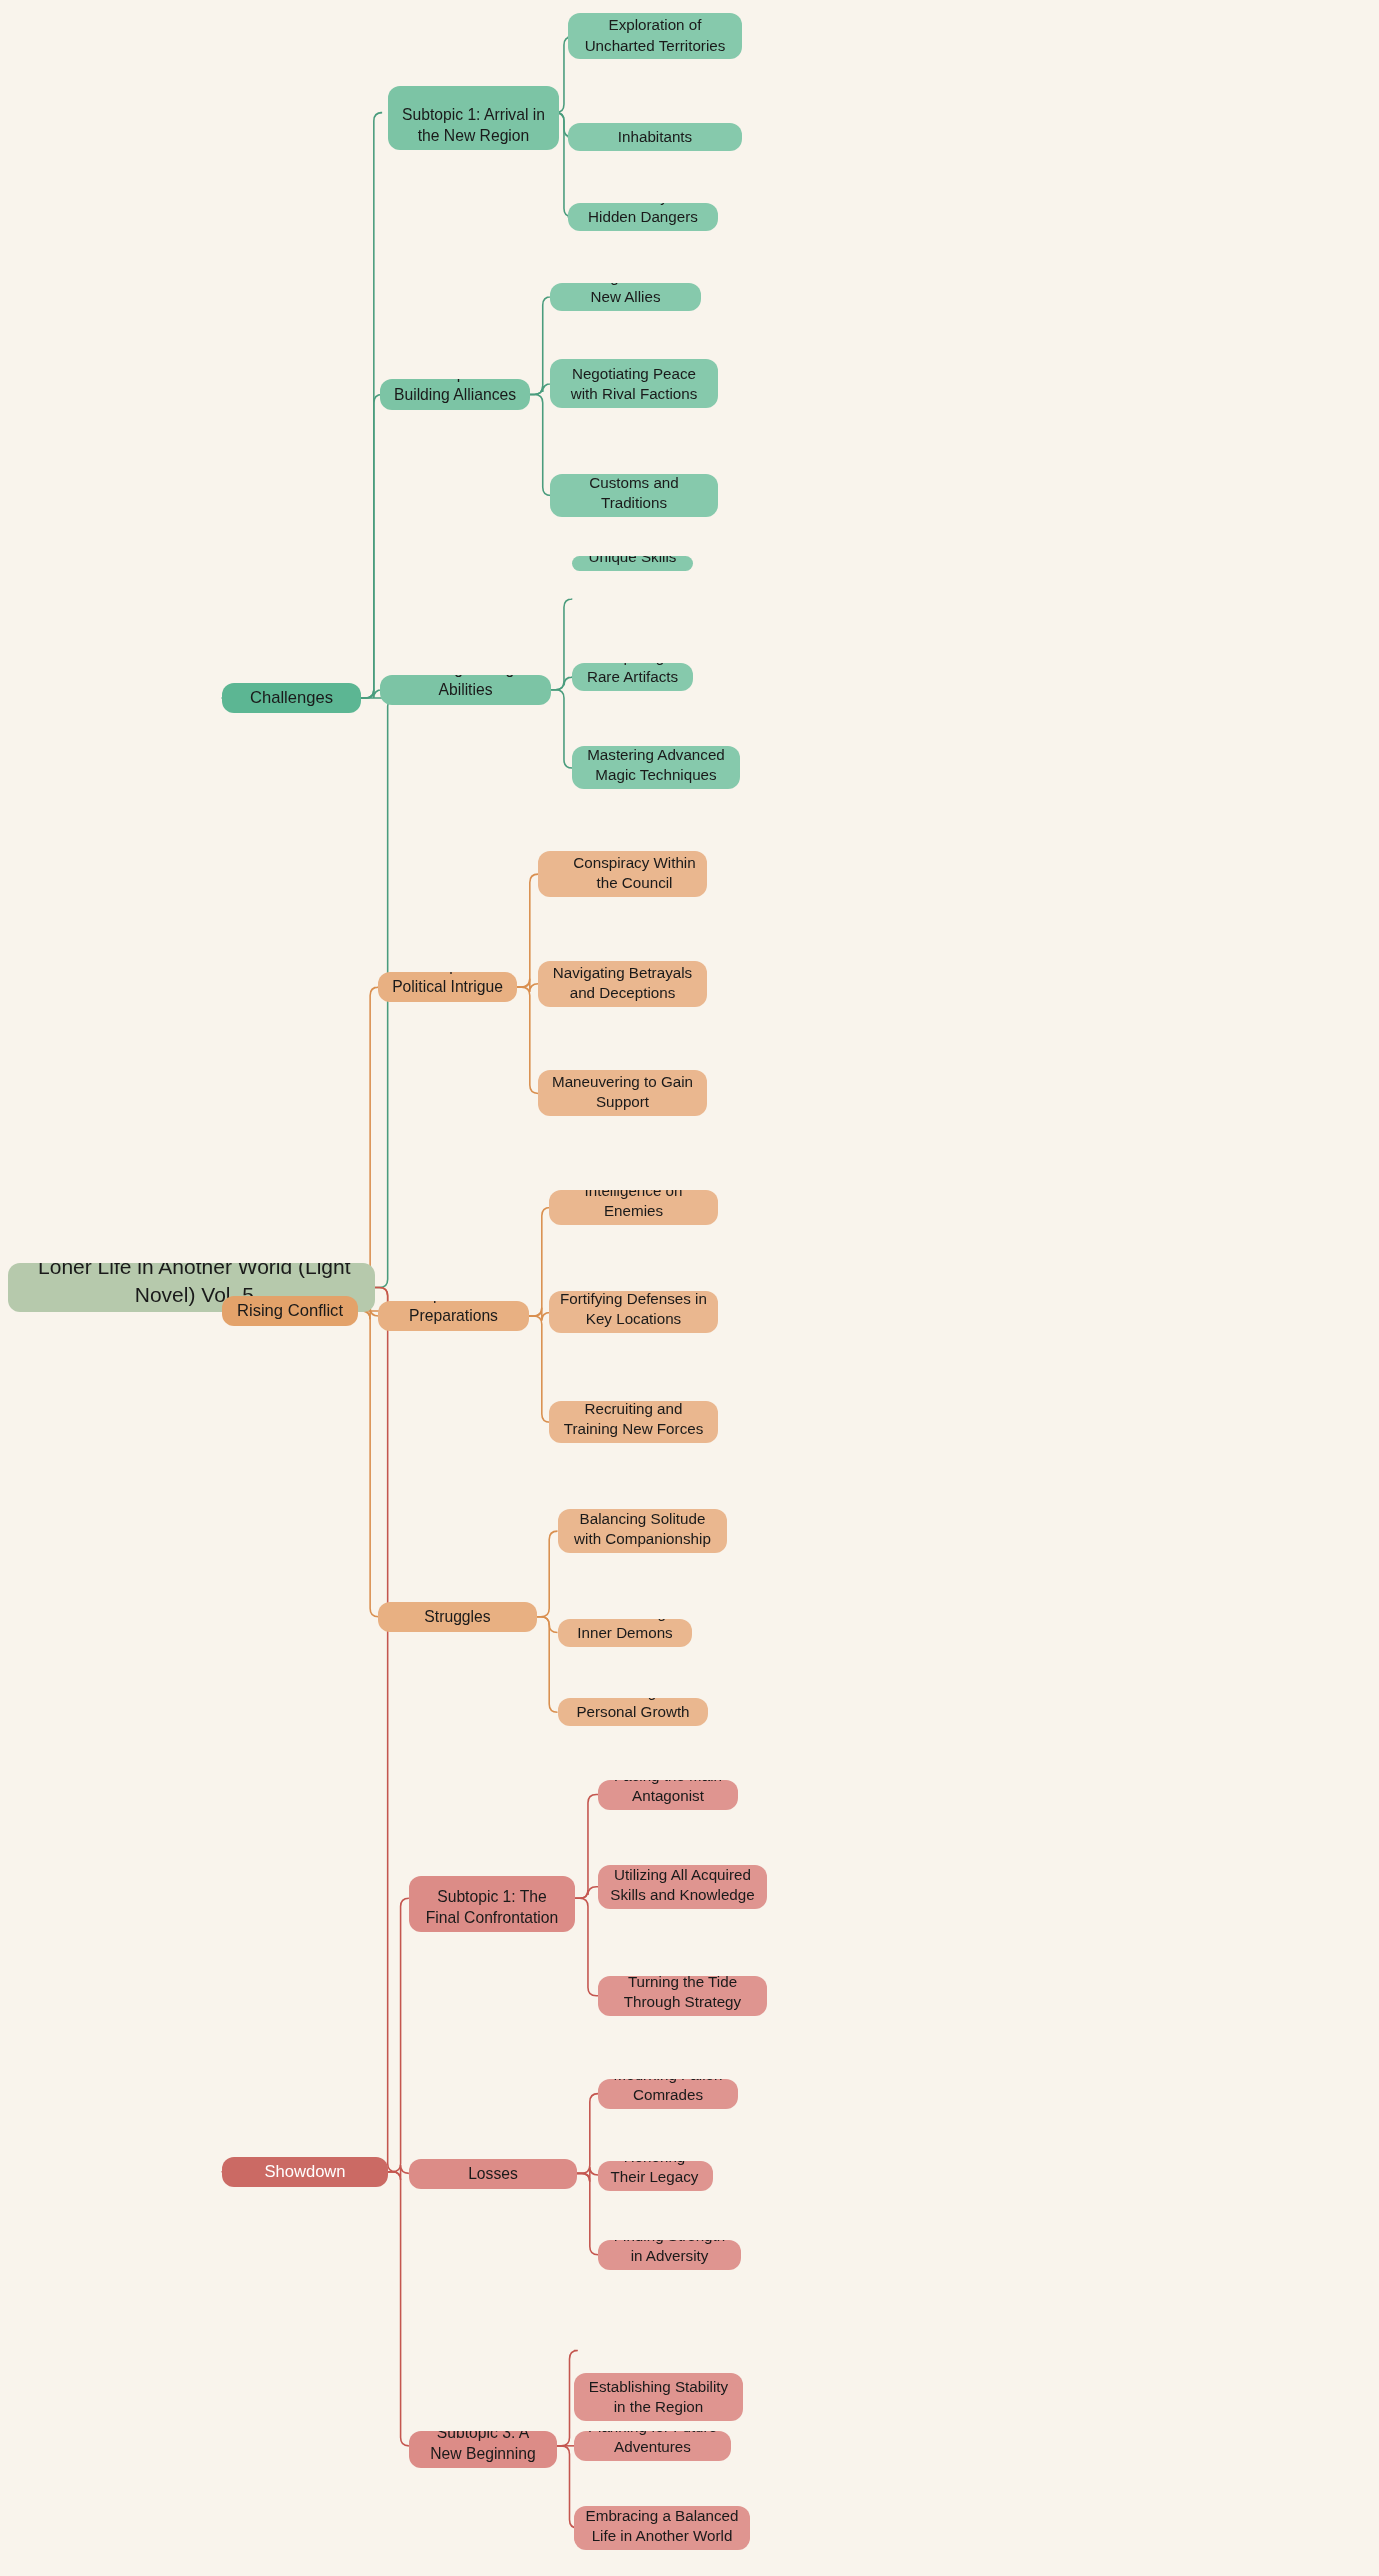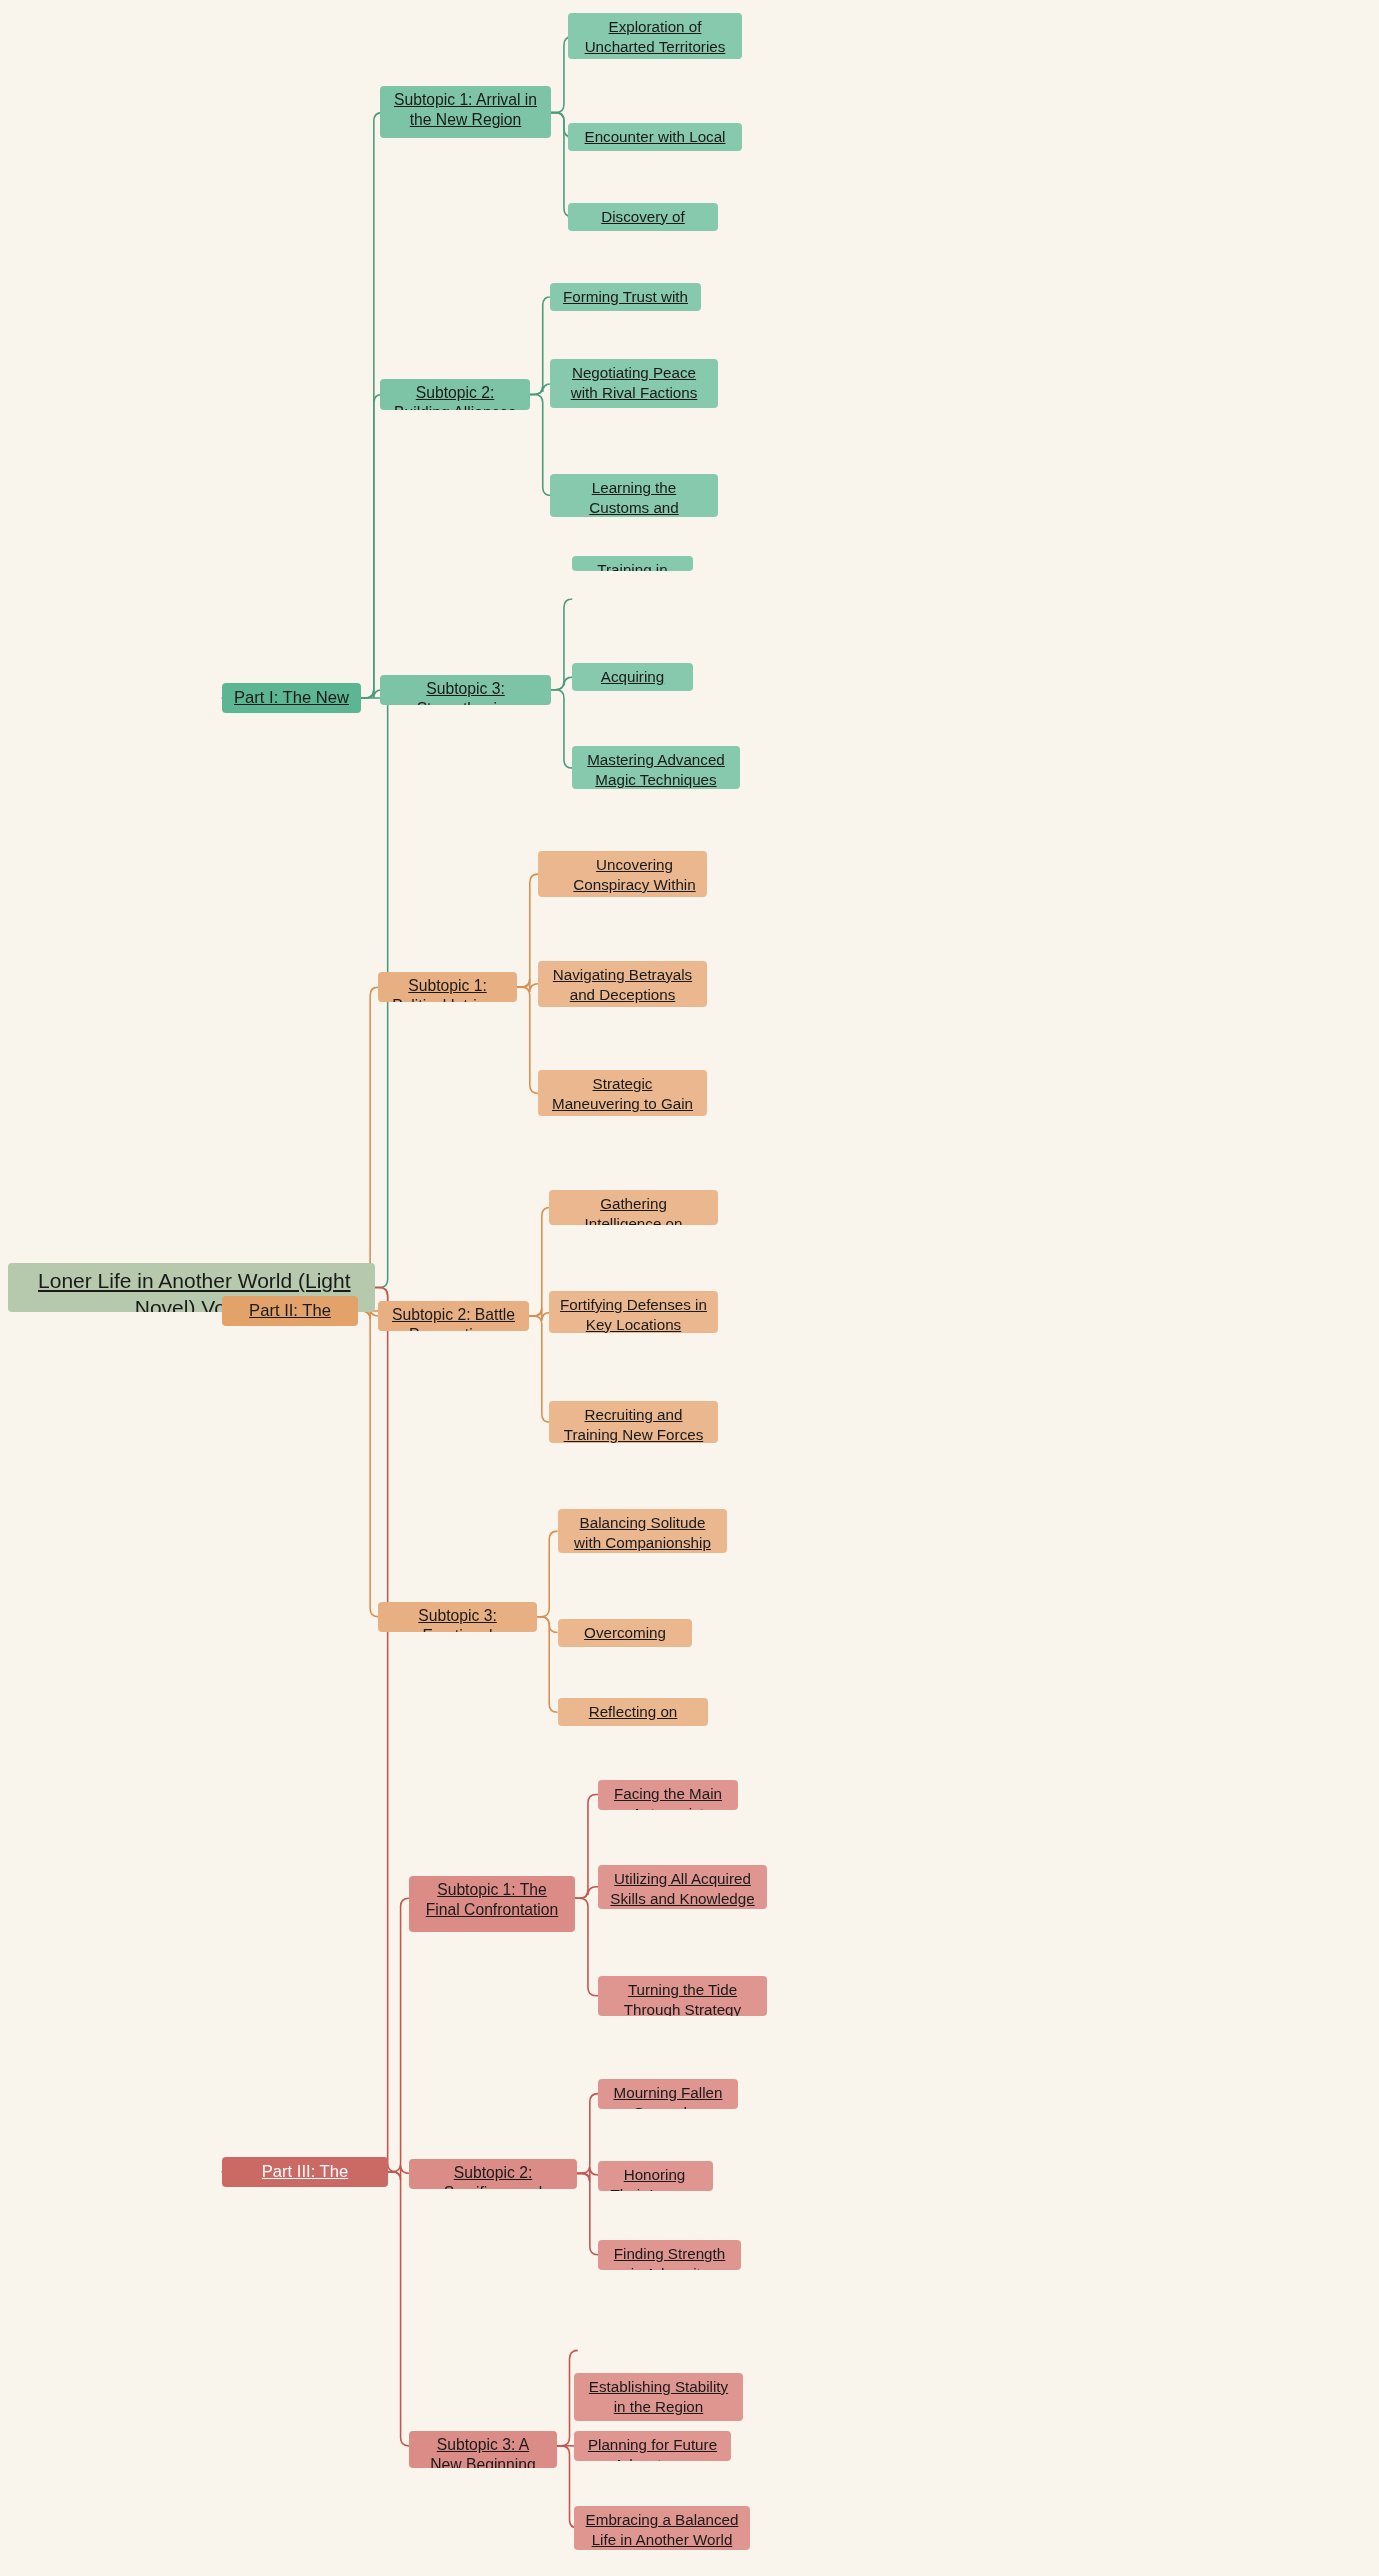--- a/index.html
+++ b/index.html
@@ -20,29 +20,28 @@
     left: 0;
     top: 0;
     width: 1379px;
     height: 2576px;
     pointer-events: none;
   }
   .node {
     position: absolute;
     box-sizing: border-box;
     display: flex;
-    align-items: flex-start;
+    align-items: flex-end;
     justify-content: center;
     text-align: center;
-    border-radius: 4px;
+    border-radius: 12px;
     padding: 3.7px 11px;
     line-height: 1.32;
     color: #1a1a1a;
     overflow: hidden;
-    text-decoration: underline;
   }
   .node-root {
     font-size: 21px;
     background: #b6c9ac;
     padding-left: 16px;
   }
   .node-branch {
     font-size: 16.6px;
   }
   .node-sub {
@@ -97,21 +96,21 @@
       <path d="M 603 2649.4 L 608 2649.4 Q 617 2649.4 617 2640.4 L 617 2555.2000000000003 Q 617 2546.2000000000003 626 2546.2000000000003 L 622 2546.2000000000003" fill="none" stroke="#c4564f" stroke-width="1.7"></path>
       <path d="M 603 2649.4 L 622 2649.4" fill="none" stroke="#c4564f" stroke-width="1.7"></path>
       <path d="M 603 2649.4 L 608 2649.4 Q 617 2649.4 617 2658.4 L 617 2729.4 Q 617 2738.4 626 2738.4 L 622 2738.4" fill="none" stroke="#c4564f" stroke-width="1.7"></path>
     </svg>
 <div class="node node-root" style="left: 8.3px; top: 1263px; width: 367px; height: 49px; background: rgb(182, 201, 172);">
       <span>Loner Life in Another World (Light Novel) Vol. 5</span>
     </div>
     <div class="node node-branch" style="left: 222px; top: 683px; width: 139px; height: 29.5px; background: rgb(92, 182, 147);">
       <span>Part I: The New Challenges</span>
     </div>
-    <div class="node node-sub" style="left: 380px; top: 86px; width: 171px; height: 52px; background: rgb(124, 196, 165);">
+    <div class="node node-sub" style="left: 388px; top: 86px; width: 171px; height: 64px; background: rgb(124, 196, 165);">
       <span>Subtopic 1: Arrival in the New Region</span>
     </div>
     <div class="node node-leaf" style="left: 568px; top: 13.3px; width: 174px; height: 46px; background: rgb(134, 201, 172);">
       <span>Exploration of Uncharted Territories</span>
     </div>
     <div class="node node-leaf" style="left: 568px; top: 123px; width: 174px; height: 28px; background: rgb(134, 201, 172);">
       <span>Encounter with Local Inhabitants</span>
     </div>
     <div class="node node-leaf" style="left: 568px; top: 203px; width: 150px; height: 28px; background: rgb(134, 201, 172);">
       <span>Discovery of Hidden Dangers</span>

